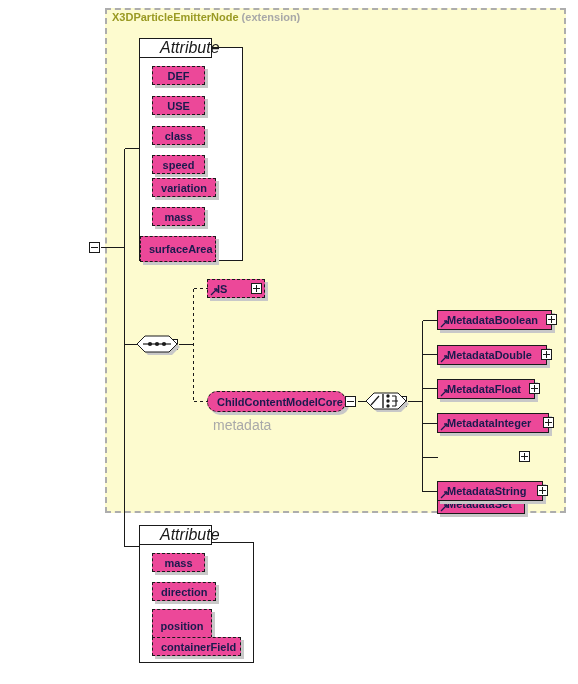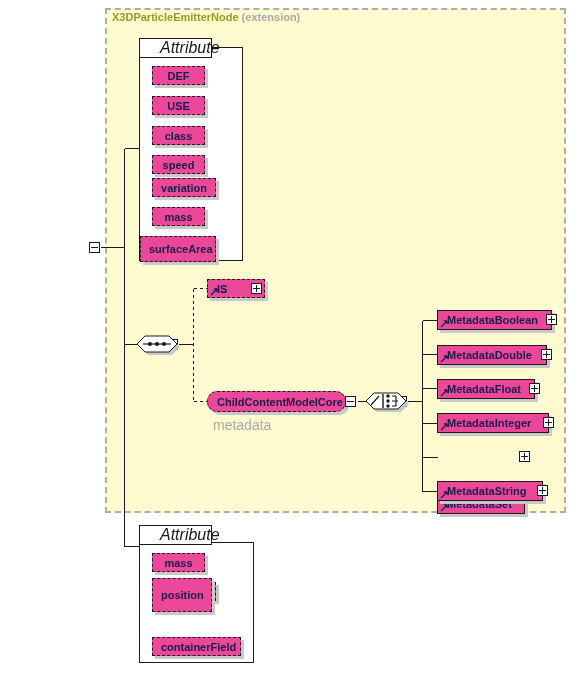--- a/index.html
+++ b/index.html
@@ -348,20 +348,20 @@
     <span class="label">Attribute</span>
   </div>
   <div class="toggle" style="left:144px; top:529px;"></div>
 
   <div class="node dashed attr-leaf" style="left:152px; top:553px; width:53px; height:19px;">
     <span class="label">mass</span>
   </div>
   <div class="node dashed attr-leaf" style="left:152px; top:582px; width:64px; height:19px;">
     <span class="label">direction</span>
   </div>
-  <div class="node dashed attr-leaf" style="left:152px; top:578px; width:60px; height:34px;">
+  <div class="node dashed attr-leaf" style="left:152px; top:609px; width:60px; height:34px;justify-content:center;">
     <span class="label">position</span>
   </div>
   <div class="node dashed attr-leaf" style="left:152px; top:637px; width:89px; height:19px;">
     <span class="label">containerField</span>
   </div>
 
 </div>
 
 </body></html>

